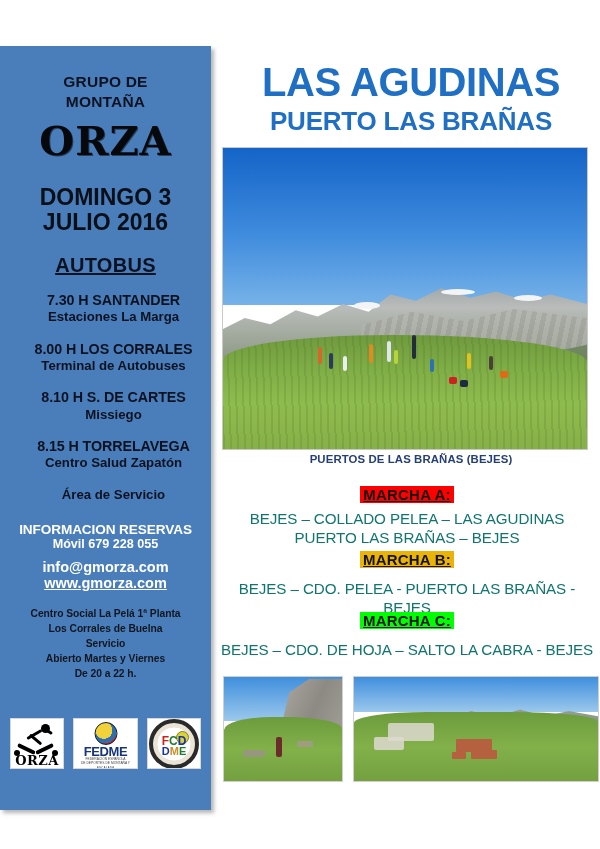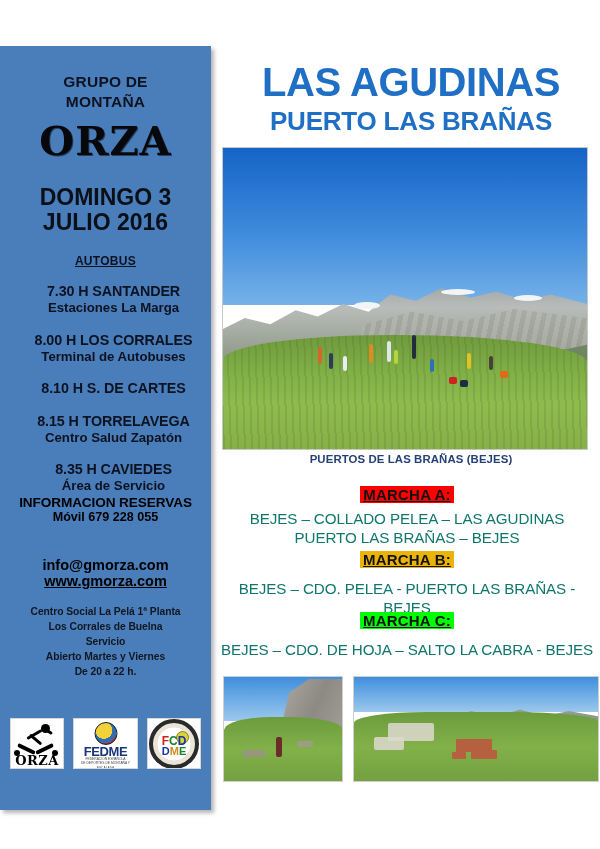--- a/index.html
+++ b/index.html
@@ -22,30 +22,30 @@
     font-family:"DejaVu Serif", serif;
     font-weight:bold;font-size:40px;letter-spacing:1px;line-height:1;
     color:#06080c;
     text-shadow:1px 1px 0 rgba(0,0,0,.5);
   }
   .date{
     margin-top:24px;font-size:23px;font-weight:bold;line-height:1.12;
     color:#0b0f18;
   }
   .bus-head{
-    margin-top:18px;font-size:12px;font-weight:bold;
+    margin-top:18px;font-size:20px;font-weight:bold;
     text-decoration:underline;letter-spacing:.3px;
   }
   .stop{margin-top:15px;margin-left:16px;}
   .stop .t{font-size:14.3px;font-weight:bold;line-height:1.2;letter-spacing:-.1px;}
   .stop .s{font-size:13.2px;font-weight:bold;line-height:1.25;}
-  .reservas{color:#000000;}
+  .reservas{margin-top:19px;color:#ffffff;}
   .reservas .r1{font-size:13.6px;font-weight:bold;letter-spacing:-.1px;}
   .reservas .r2{font-size:12.6px;font-weight:bold;}
-  .contact{margin-top:33px;color:#000000;}
+  .contact{margin-top:8px;color:#ffffff;}
   .contact .c1{font-size:14.5px;font-weight:bold;}
   .contact .c2{font-size:14.5px;font-weight:bold;text-decoration:underline;}
   .venue{margin-top:16px;font-size:10.3px;font-weight:bold;line-height:1.45;
          color:#11161f;letter-spacing:-.05px;}
 
   
   #logos{position:absolute;left:0;right:0;top:672px;
          display:flex;justify-content:center;gap:9px;}
   .logo-box{background:#fff;border:1px solid #d7d7d7;
             width:52px;height:49px;position:relative;overflow:hidden;}
@@ -194,27 +194,27 @@
   <div class="stop">
     <div class="t">7.30 H SANTANDER</div>
     <div class="s">Estaciones La Marga</div>
   </div>
   <div class="stop">
     <div class="t">8.00 H LOS CORRALES</div>
     <div class="s">Terminal de Autobuses</div>
   </div>
   <div class="stop">
     <div class="t">8.10 H S. DE CARTES</div>
+    <div class="s">Missiego</div>
   </div>
   <div class="stop">
     <div class="t">8.15 H TORRELAVEGA</div>
     <div class="s">Centro Salud Zapatón</div>
   </div>
   <div class="stop">
-    <div class="t">8.35 H CAVIEDES</div>
     <div class="s">Área de Servicio</div>
   </div>
 
   <div class="reservas">
     <div class="r1">INFORMACION RESERVAS</div>
     <div class="r2">Móvil 679 228 055</div>
   </div>
 
   <div class="contact">
     <div class="c1">info@gmorza.com</div>

